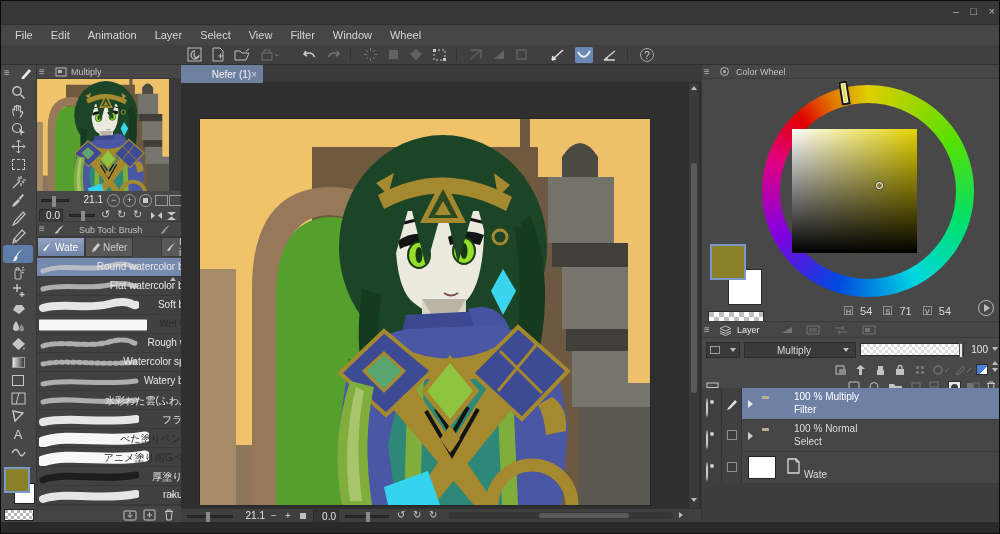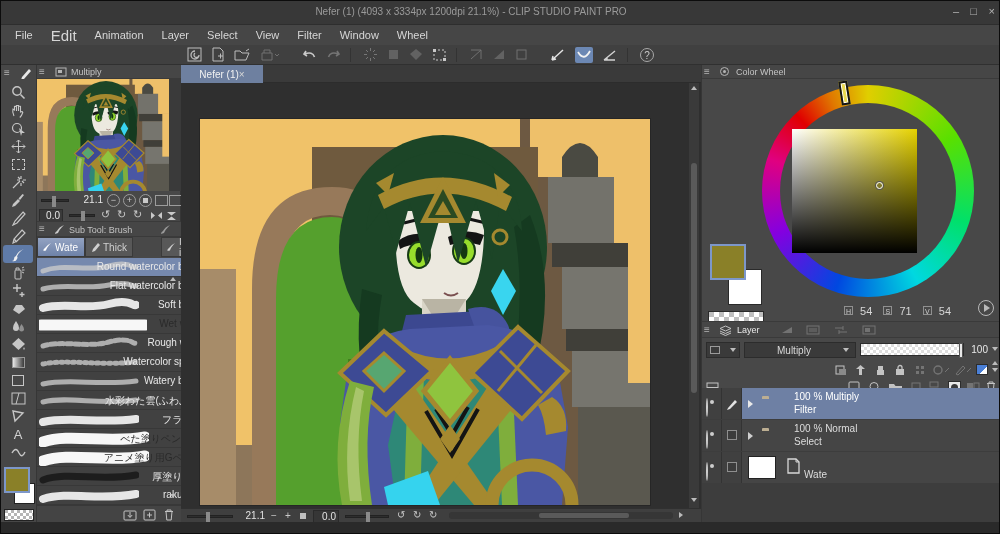--- a/index.html
+++ b/index.html
@@ -115,29 +115,28 @@
     <path d="M156 268 q-14 56 -6 114 h12 q-8 -60 2 -110 z" fill="#a8c56b"></path>
     <path d="M184 368 L228 352 L240 386 L188 386 Z" fill="#35d3ee"></path>
     <path d="M292 386 a40 40 0 0 1 80 0" fill="none" stroke="#a5892f" stroke-width="13"></path>
     <path d="M352 278 q16 10 14 34 l-20 4 q-2 -20 -8 -30 z" fill="#a5892f"></path>
   </symbol>
 </svg>
 
 <div class="app">
 
   <div class="p" style="left:0;top:0;width:1000px;height:24px;background:#383838;border-bottom:1px solid #2e2e2e;">
-    <div class="p" style="left:0;right:60px;top:5px;text-align:center;font-size:10px;color:#9a9a9a;">Nefer (1) (4093 x 3334px 1200dpi 21.1%) - CLIP STUDIO PAINT PRO</div>
     <div class="p" style="right:42px;top:4px;font-size:11px;color:#b5b5b5;">–</div>
     <div class="p" style="right:24px;top:4px;font-size:11px;color:#b5b5b5;">□</div>
     <div class="p" style="right:6px;top:4px;font-size:11px;color:#b5b5b5;">×</div>
   </div>
 
   <div class="p" style="left:0;top:24px;width:1000px;height:20px;background:#464646;display:flex;align-items:center;gap:18px;padding-left:14px;">
     <span style="font-size:11px;color:#d6d6d6;">File</span>
-    <span style="font-size:15px;color:#d6d6d6;text-align:right;">Edit</span>
+    <span style="font-size:11px;color:#d6d6d6;text-align:right;">Edit</span>
     <span style="font-size:11px;color:#d6d6d6;">Animation</span>
     <span style="font-size:11px;color:#d6d6d6;">Layer</span>
     <span style="font-size:11px;color:#d6d6d6;">Select</span>
     <span style="font-size:11px;color:#d6d6d6;">View</span>
     <span style="font-size:11px;color:#d6d6d6;">Filter</span>
     <span style="font-size:11px;color:#d6d6d6;">Window</span>
     <span style="font-size:11px;color:#d6d6d6;">Wheel</span>
   </div>
 
   <div class="p" style="left:0;top:44px;width:1000px;height:20px;background:#404040;border-bottom:1px solid #303030;display:flex;align-items:center;gap:9px;padding-left:186px;">
@@ -405,21 +404,21 @@
   </div>
 
   <div class="p" style="left:36px;top:220px;width:144px;height:301px;background:#484848;border-right:1px solid #363636;border-top:1px solid #3a3a3a;">
     <div class="p panel-hd" style="left:0;top:0;width:144px;height:15px;">
       <span class="p burger" style="left:2px;top:0;">≡</span>
       <span class="p ic" style="left:16px;top:2px;">
           <svg width="12" height="11">
             <path d="M11 1 q-5 2 -7 6 q-2 1 -2 3 l3 -1 q1 -3 6 -8" fill="#c9c9c9"></path>
           </svg>
         </span>
-      <span class="p hdr" style="left:32px;top:3px;">Sub Tool: Brush</span>
+      <span class="p hdr" style="left:42px;top:3px;">Sub Tool: Brush</span>
       <span class="p ic" style="left:122px;top:2px;">
           <svg width="12" height="11">
             <path d="M11 1 q-5 2 -7 6 q-2 1 -2 3 l3 -1 q1 -3 6 -8" fill="#9a9a9a"></path>
           </svg>
         </span>
     </div>
 
     <div class="tab sel" style="left:0;width:48px;top:15px;">
       <span class="ic">
           <svg width="11" height="11">
@@ -427,21 +426,21 @@
           </svg>
         </span>
       <span>Wate</span>
     </div>
     <div class="tab" style="left:48px;width:48px;top:15px;">
       <span class="ic">
           <svg width="11" height="11">
             <path d="M9 1 l2 2 -5 6 -3 1 1 -3 z" fill="#cfcfcf"></path>
           </svg>
         </span>
-      <span>Thick</span>
+      <span>Nefer</span>
     </div>
     <div class="tab" style="left:96px;width:48px;top:15px;margin-left:28px;">
       <span class="ic">
           <svg width="11" height="11">
             <path d="M10 1 q-4 2 -6 5 q-2 1 -1.5 3 l2.5 -.5 q.5 -3 5 -7.5" fill="#cfcfcf"></path>
           </svg>
         </span>
       <span>India i</span>
     </div>
 
@@ -547,21 +546,21 @@
           <svg width="12" height="13">
             <path d="M2 3.5 h8 M4 3.5 v-1.5 h4 v1.5 M3 3.5 l.8 8.5 h4.4 l.8 -8.5" fill="none" stroke="#c3c3c3"></path>
           </svg>
         </span>
     </div>
   </div>
 
   <div class="p" style="left:180px;top:64px;width:520px;height:457px;background:#2f2f2f;">
 
     <div class="p" style="left:0;top:0;width:520px;height:18px;background:#3a3a3a;border-bottom:1px solid #2c2c2c;">
-      <div class="p" style="left:0;top:0;width:82px;height:18px;background:#6e80a0;display:flex;align-items:center;justify-content:center;padding:0 6px;">
+      <div class="p" style="left:0;top:0;width:82px;height:18px;background:#6e80a0;display:flex;align-items:center;justify-content:flex-end;padding:0 6px;">
         <span class="tt" style="color:#f2f2f2;">Nefer (1)</span>
         <span style="font-size:10px;color:#d8d8d8;">×</span>
       </div>
     </div>
 
     <div class="p" style="left:19px;top:54px;width:450px;height:386px;box-shadow:0 0 0 1px #262626;">
       <svg width="450" height="386" viewBox="0 0 450 386">
           <use href="#art"></use>
         </svg>
     </div>

